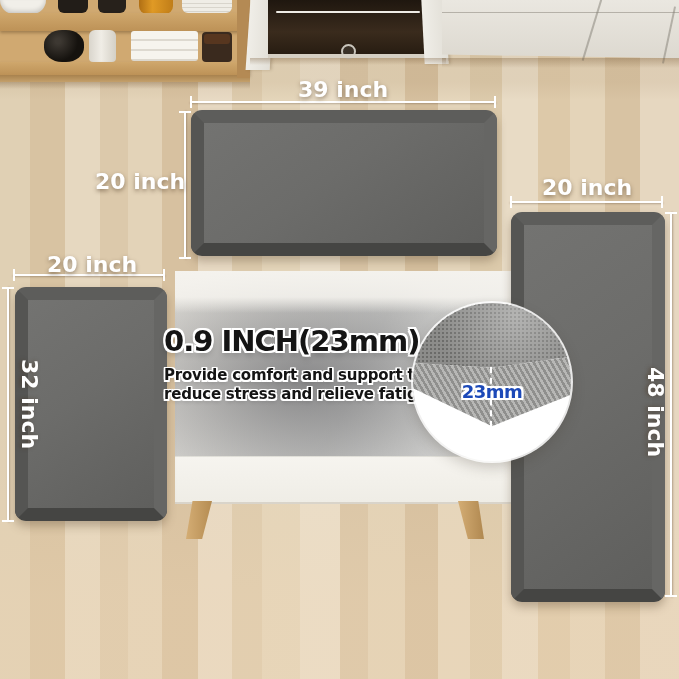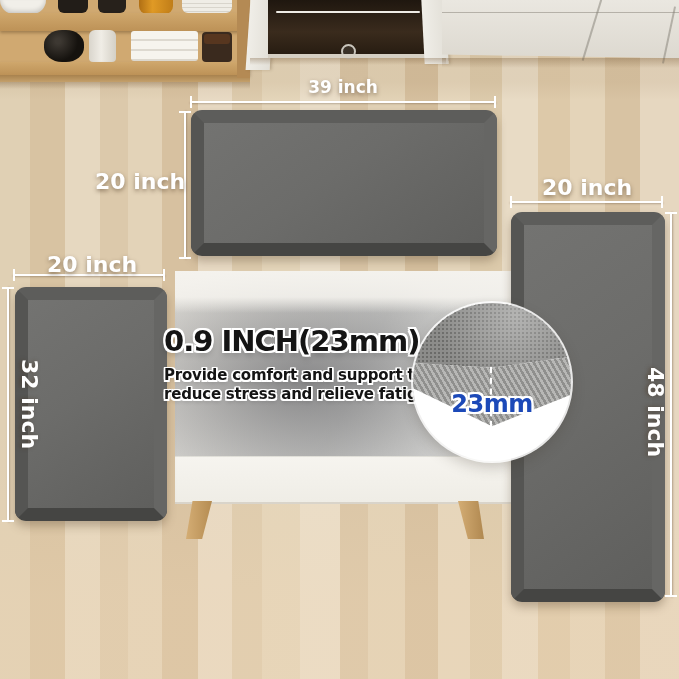--- a/index.html
+++ b/index.html
@@ -95,21 +95,21 @@
   .dimv::before{top:0;} .dimv::after{bottom:0;}
   #dim-top-w{left:190px;top:101px;width:306px;}
   #dim-top-h{left:184px;top:111px;height:148px;}
   #dim-left-w{left:13px;top:274px;width:152px;}
   #dim-left-h{left:7px;top:287px;height:235px;}
   #dim-right-w{left:510px;top:201px;width:153px;}
   #dim-right-h{left:670px;top:212px;height:385px;}
 
   .dimlabel{position:absolute;z-index:4;color:#fff;font-weight:bold;font-size:22px;
     text-align:center;white-space:nowrap;text-shadow:0 2px 4px rgba(70,50,30,.5);}
-  #lbl-top-w{left:283px;top:77px;width:120px;font-size:17px;}
+  #lbl-top-w{left:283px;top:77px;width:120px;font-size:22px;}
   #lbl-top-h{left:90px;top:169px;width:100px;}
   #lbl-left-w{left:42px;top:252px;width:100px;}
   #lbl-right-w{left:537px;top:175px;width:100px;}
   .rot{transform:translate(-50%,-50%) rotate(90deg);width:auto;}
   #lbl-left-h{left:29px;top:404px;}
   #lbl-right-h{left:655px;top:412px;}
 
   
   #headline{position:absolute;left:164px;top:323px;z-index:4;color:#141414;}
   .h-big{font-size:29px;font-weight:800;line-height:37px;letter-spacing:-1px;white-space:nowrap;
@@ -127,22 +127,22 @@
   #inset-face{position:absolute;inset:0;
     background-color:#8c8c8a;
     background-image:radial-gradient(circle at 65% 8%, rgba(255,255,255,.35), rgba(255,255,255,0) 45%),
                      radial-gradient(circle,#6b6b69 1px,transparent 1.3px);
     background-size:100% 100%,4px 4px;
     clip-path:polygon(0 0,100% 0,100% 34%,50% 41%,0 38%);}
   #inset-bevel{position:absolute;inset:0;
     background:repeating-linear-gradient(60deg,#b7b7b5 0 2.5px,#8f8f8d 2.5px 5px);
     clip-path:polygon(0 38%,50% 41%,100% 34%,100% 58%,50% 78%,0 54%);}
   #inset-dash{position:absolute;left:77px;top:64px;height:60px;border-left:2.5px dashed #fff;}
-  #inset-label{position:absolute;left:50%;top:87px;transform:translateX(-50%);
-    font-size:24px;font-weight:800;color:#1c49b8;letter-spacing:-.5px;
+  #inset-label{position:absolute;left:50%;top:78px;transform:translateX(-50%);
+    font-size:18px;font-weight:800;color:#1c49b8;letter-spacing:-.5px;
     text-shadow:-2px -2px 0 #fff,0 -2px 0 #fff,2px -2px 0 #fff,-2px 0 0 #fff,2px 0 0 #fff,
                 -2px 2px 0 #fff,0 2px 0 #fff,2px 2px 0 #fff;}
 </style>
 </head>
 <body>
 
 <div id="stage">
 
   <div id="floor"></div>
 

